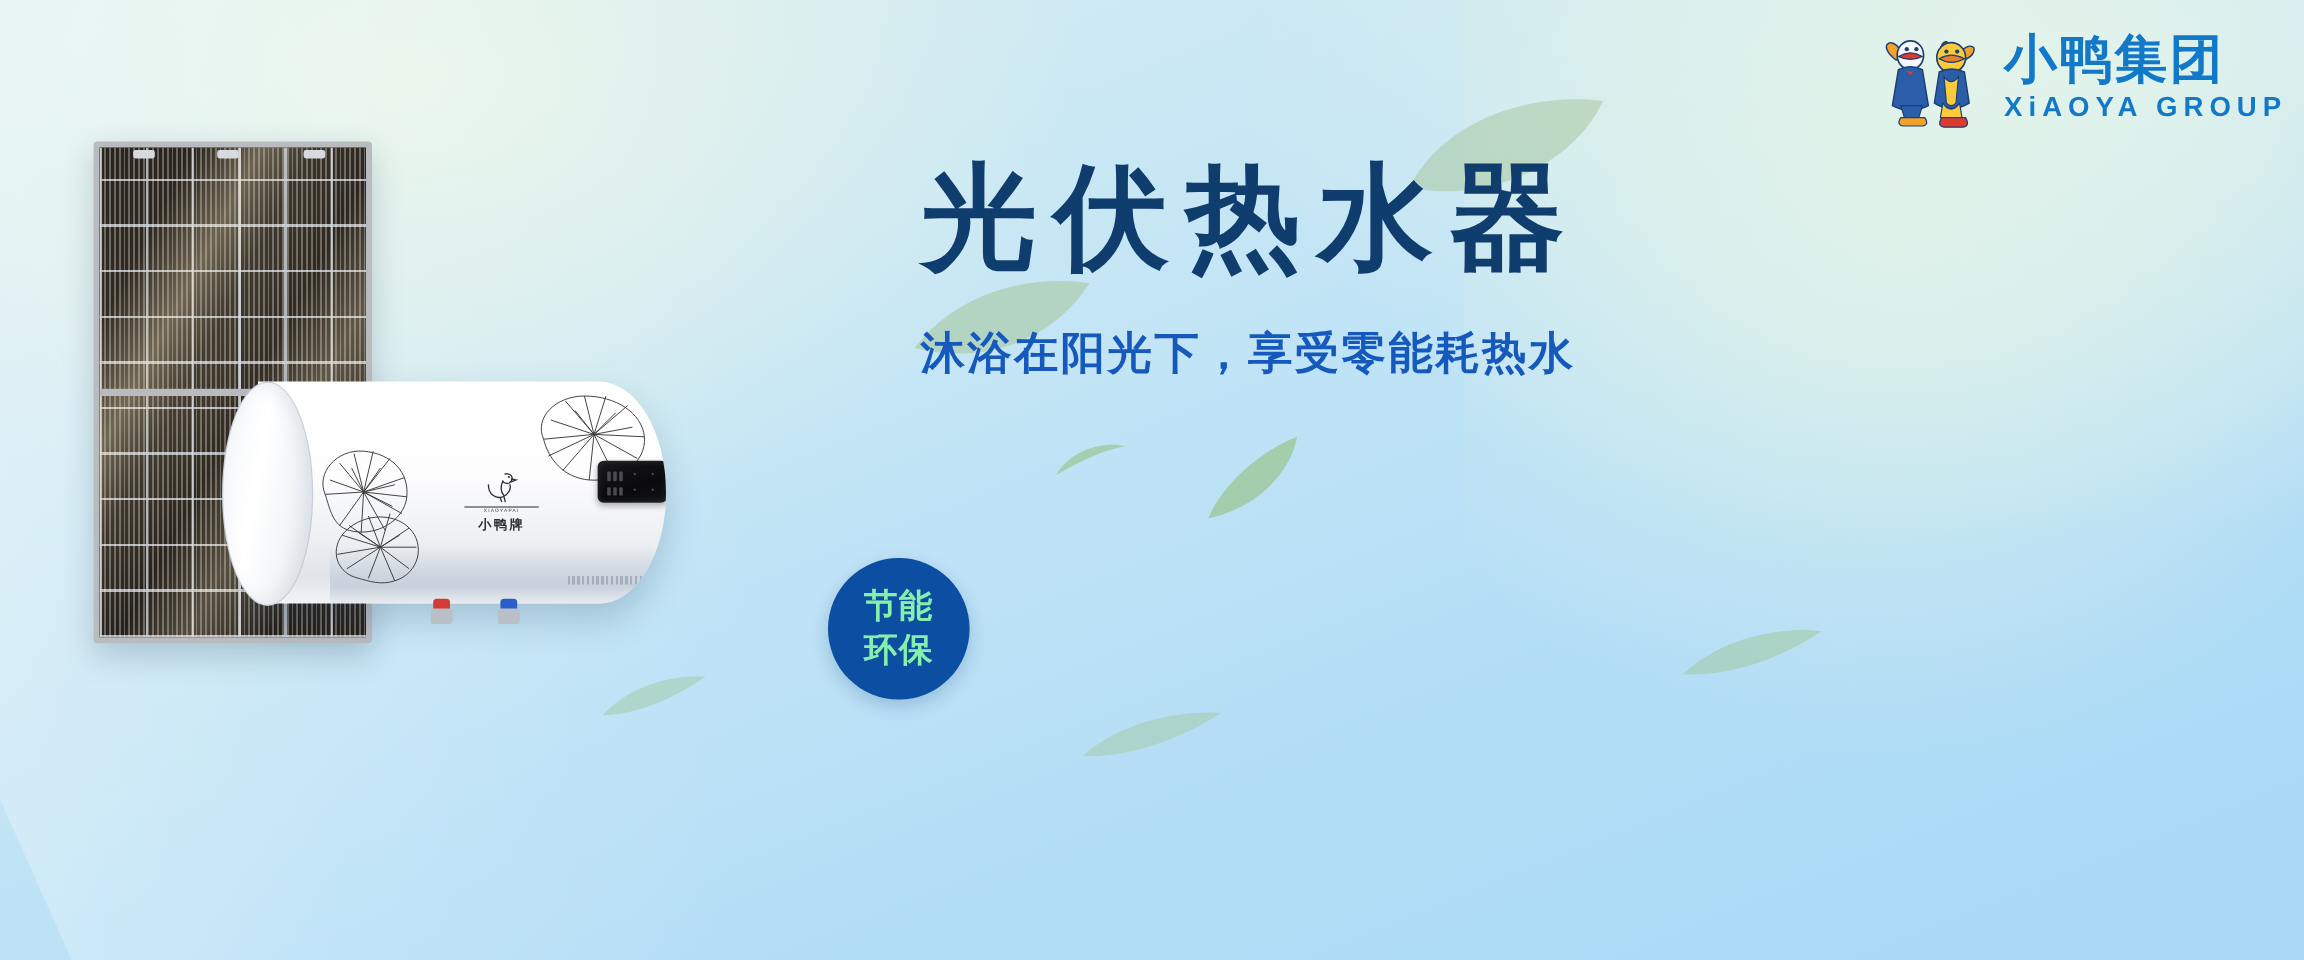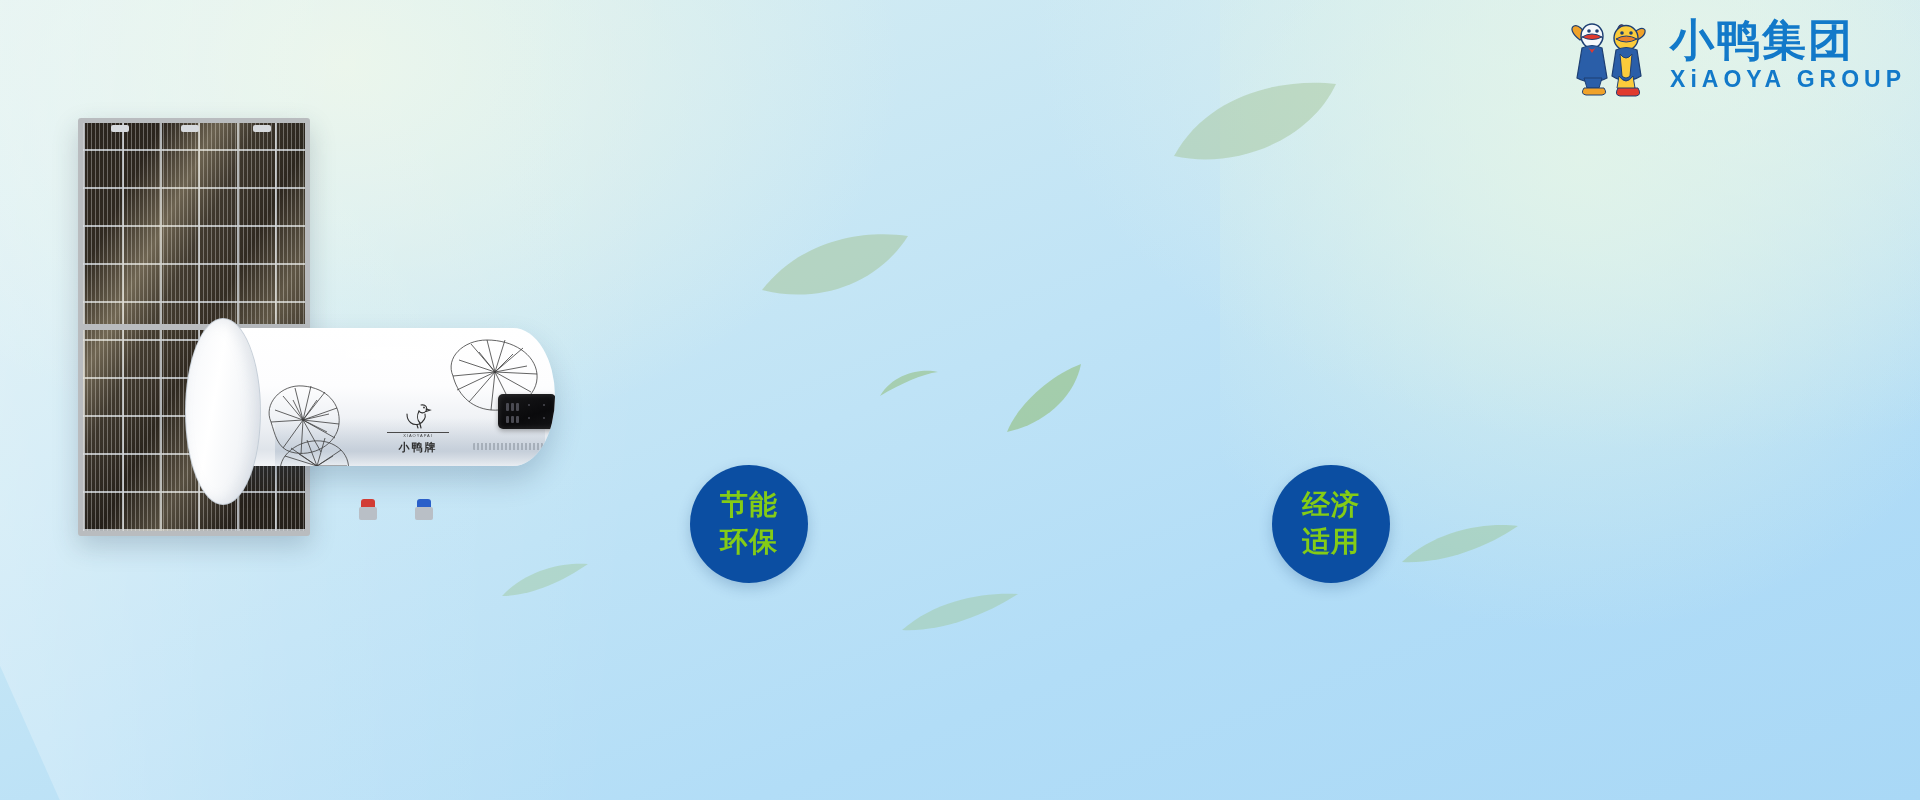--- a/index.html
+++ b/index.html
@@ -23,21 +23,21 @@
   .wash2{
     position:absolute;right:-200px;top:-200px;width:900px;height:900px;
     background:radial-gradient(circle at 40% 40%, rgba(226,244,232,0.85) 0%, rgba(226,244,232,0) 62%);
     pointer-events:none;
   }
   
   .leaf{position:absolute;pointer-events:none;}
   .leaf svg{display:block;}
   
   .logo{
-    position:absolute;top:10px;right:14px;display:flex;align-items:center;gap:12px;
+    position:absolute;top:20px;right:14px;display:flex;align-items:center;gap:12px;
   }
   .logo-ducks{width:92px;height:88px;flex:none;}
   .logo-text{display:flex;flex-direction:column;align-items:flex-start;line-height:1;}
   .logo-cn{
     font-size:44px;font-weight:bold;color:#1279c9;letter-spacing:2px;
     font-family:"DejaVu Sans","Liberation Sans",sans-serif;
   }
   .logo-en{
     font-size:23px;font-weight:bold;color:#1279c9;letter-spacing:5px;margin-top:6px;
     font-family:"Liberation Sans",sans-serif;
@@ -74,21 +74,21 @@
     position:absolute;top:2px;width:18px;height:7px;background:#d7dade;border-radius:2px;
   }
   .panel-mid{
     position:absolute;left:0;right:0;top:50%;height:6px;margin-top:-3px;background:#b9bcbf;
   }
   
   .heater{
     position:absolute;left:185px;top:318px;width:370px;height:185px;
   }
   .tank{
-    position:absolute;left:30px;top:10px;width:340px;height:138px;border-radius:0 56px 56px 0 / 0 92px 92px 0;
+    position:absolute;left:30px;top:0;width:340px;height:185px;border-radius:0 56px 56px 0 / 0 92px 92px 0;
     background:linear-gradient(180deg,#ffffff 0%,#fdfdfe 42%,#eceff3 72%,#dfe4ea 88%,#f2f4f7 100%);
     box-shadow:0 14px 28px rgba(40,70,100,.22);
     overflow:hidden;
   }
   .tank-end{
     position:absolute;left:0;top:0;width:74px;height:185px;border-radius:50%;
     background:linear-gradient(100deg,#f4f6f9 0%,#ffffff 40%,#e8ecf1 100%);
     box-shadow:inset -6px 0 14px rgba(120,140,160,.18);
     border:1px solid rgba(160,175,190,.55);
   }
@@ -139,21 +139,21 @@
   }
   
   .badges{
     position:absolute;left:690px;top:465px;width:700px;
     display:flex;justify-content:space-between;align-items:center;
   }
   .badge{
     width:118px;height:118px;border-radius:50%;
     background:#0b4ea2;
     display:flex;flex-direction:column;align-items:center;justify-content:center;
-    color:#84cc16;
+    color:#86efac;
     font-family:"DejaVu Sans","Liberation Sans",sans-serif;
     font-size:28px;font-weight:bold;line-height:1.32;letter-spacing:1px;
     box-shadow:0 5px 14px rgba(12,60,120,.22);
   }
 </style>
 </head>
 <body>
 
 <div class="banner">
 
@@ -338,25 +338,25 @@
     </div>
     <div class="tank-end"></div>
     <div class="pipe red">
         <span class="collar"></span>
       </div>
     <div class="pipe blue">
         <span class="collar"></span>
       </div>
   </div>
 
+  <div class="copy">
+    <h1 class="headline">光伏热水器</h1>
+    <div class="subtitle">沐浴在阳光下，享受零能耗热水</div>
+  </div>
 
   <div class="badges">
     <div class="badge">
       <span>节能</span>
       <span>环保</span>
     </div>
-    <div class="badge">
-      <span>经济</span>
-      <span>适用</span>
-    </div>
   </div>
 
 </div>
 
 </body></html>

